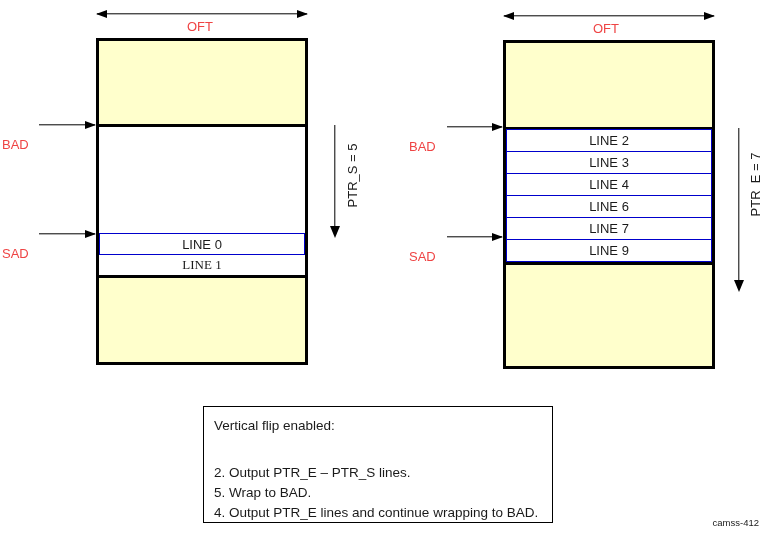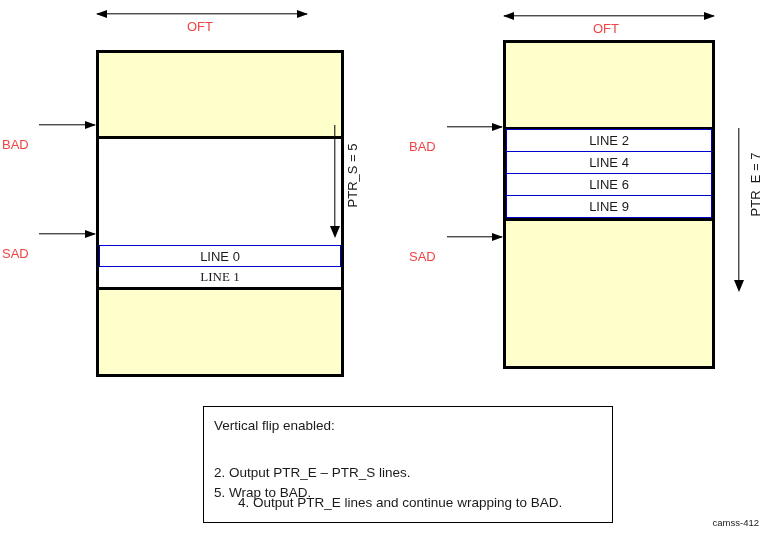--- a/index.html
+++ b/index.html
@@ -87,21 +87,21 @@
     background: #ffffff;
     flex: 0 0 auto;
   }
   .blue-box { border: 1px solid var(--line-border, #0000CC); }
   .stack-collapse { margin-top: -1px; }
   .plain-row { height: 20px; line-height: 20px; font-family: Liberation Serif, serif; }
   
   #note-box {
     position: absolute;
     left: 203px; top: 406px;
-    width: 410px; height: 117px;
+    width: 350px; height: 117px;
     border: 1px solid #000;
     box-sizing: border-box;
     background: #fff;
     font-size: 13.5px;
   }
   #note-title { position: absolute; left: 10px; top: 11px; }
   .note-step { position: absolute; left: 10px; white-space: nowrap; }
   
   #figure-id {
     position: absolute;
@@ -116,21 +116,21 @@
 
 <div id="canvas">
 
   <div class="label" style="left:187px; top:0px;">OFT</div>
   <div class="h-arrow" style="left:96px; top:9px; width:212px;">
     <span class="head-left"></span>
     <span class="shaft"></span>
     <span class="head-right"></span>
   </div>
 
-  <div class="buffer-rect" style="left:96px; top:38px; width:248px; height:327px;margin-top:12px;">
+  <div class="buffer-rect" style="left:96px; top:38px; width:212px; height:327px;">
     <div class="region-yellow" style="height:83px; flex:0 0 auto;"></div>
     <div class="hline-black"></div>
     <div class="region-white" style="height:106px; flex:0 0 auto;"></div>
     <div class="line-row blue-box" style="height:22px;">LINE 0</div>
     <div class="line-row plain-row">LINE 1</div>
     <div class="hline-black"></div>
     <div class="region-yellow region-grow"></div>
   </div>
 
   <div class="label" style="left:2px; top:118px;">BAD</div>
@@ -155,22 +155,24 @@
   <div class="h-arrow" style="left:503px; top:11px; width:212px;">
     <span class="head-left"></span>
     <span class="shaft"></span>
     <span class="head-right"></span>
   </div>
 
   <div class="buffer-rect" style="left:503px; top:40px; width:212px; height:329px;">
     <div class="region-yellow" style="height:84px; flex:0 0 auto;"></div>
     <div class="hline-black-2"></div>
     <div class="line-row blue-box">LINE 2</div>
+    <div class="line-row blue-box stack-collapse">LINE 3</div>
     <div class="line-row blue-box stack-collapse">LINE 4</div>
     <div class="line-row blue-box stack-collapse">LINE 6</div>
+    <div class="line-row blue-box stack-collapse">LINE 7</div>
     <div class="line-row blue-box stack-collapse">LINE 9</div>
     <div class="hline-black"></div>
     <div class="region-yellow region-grow"></div>
   </div>
 
   <div class="label" style="left:409px; top:120px;">BAD</div>
   <div class="h-arrow" style="left:446px; top:122px; width:57px;">
     <span class="shaft"></span>
     <span class="head-right"></span>
   </div>
@@ -184,18 +186,18 @@
   <div class="v-arrow" style="left:733px; top:128px; height:164px;">
     <span class="shaft"></span>
     <span class="head-down"></span>
   </div>
   <div class="rot-label" style="left:710px; top:177px;">PTR_E = 7</div>
 
   <div id="note-box">
     <div id="note-title">Vertical flip enabled:</div>
     <div class="note-step" style="top:58px;">2. Output PTR_E – PTR_S lines.</div>
     <div class="note-step" style="top:78px;">5. Wrap to BAD.</div>
-    <div class="note-step" style="top:88px;margin-left:24px;">4. Output PTR_E lines and continue wrapping to BAD.</div>
+    <div class="note-step" style="top:98px;">4. Output PTR_E lines and continue wrapping to BAD.</div>
   </div>
 
   <div id="figure-id">camss-412</div>
 
 </div>
 
 </body></html>

